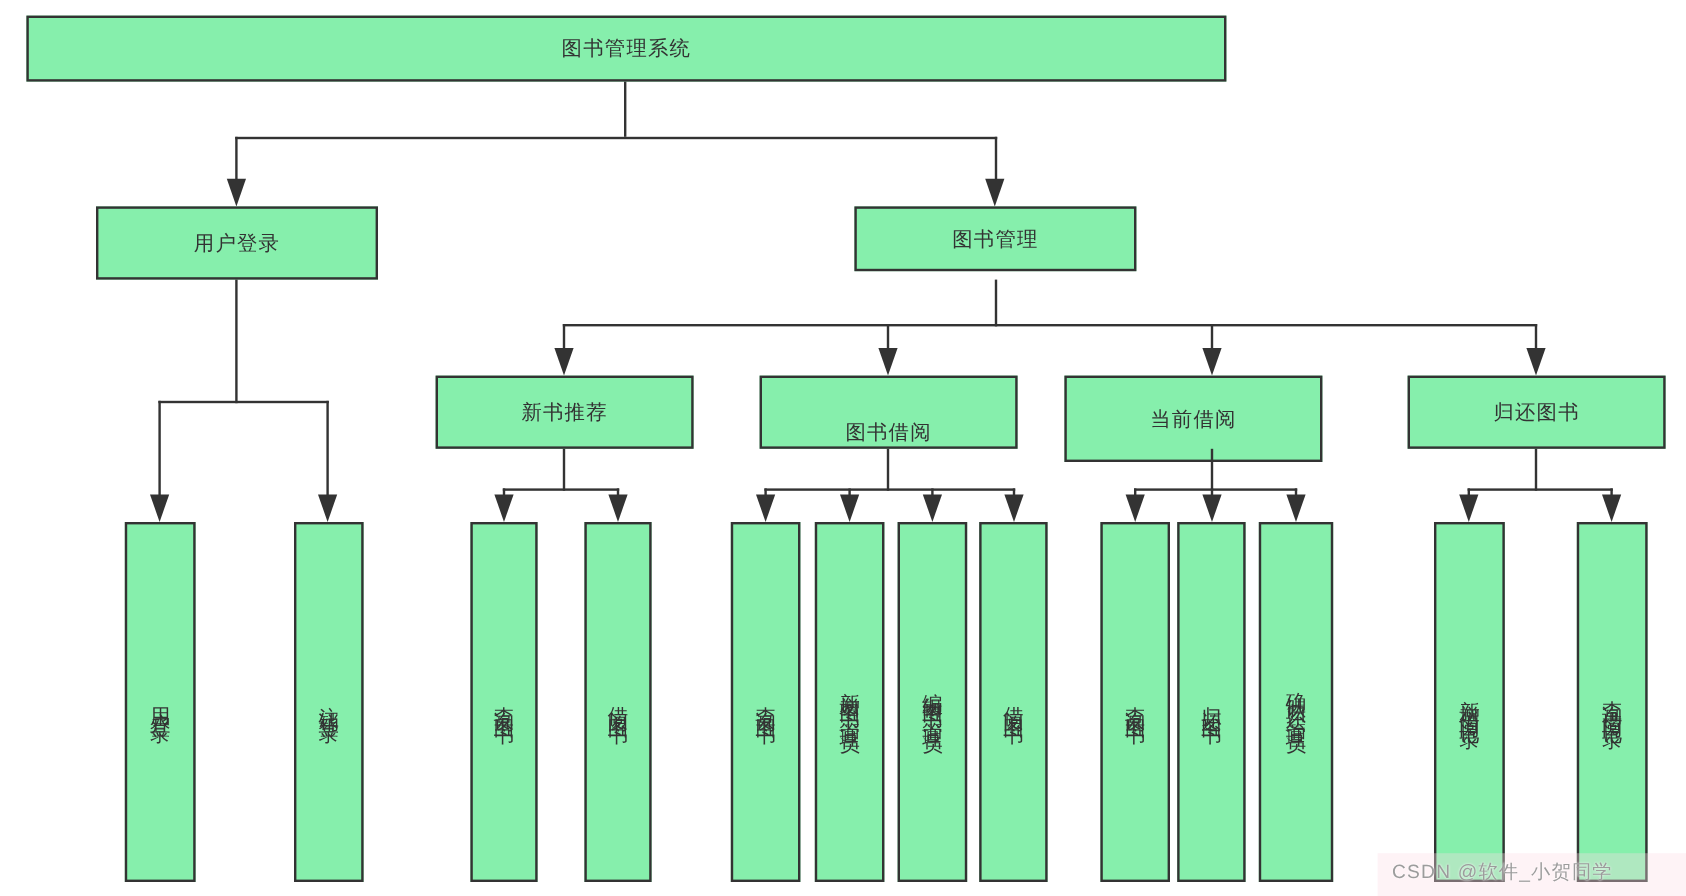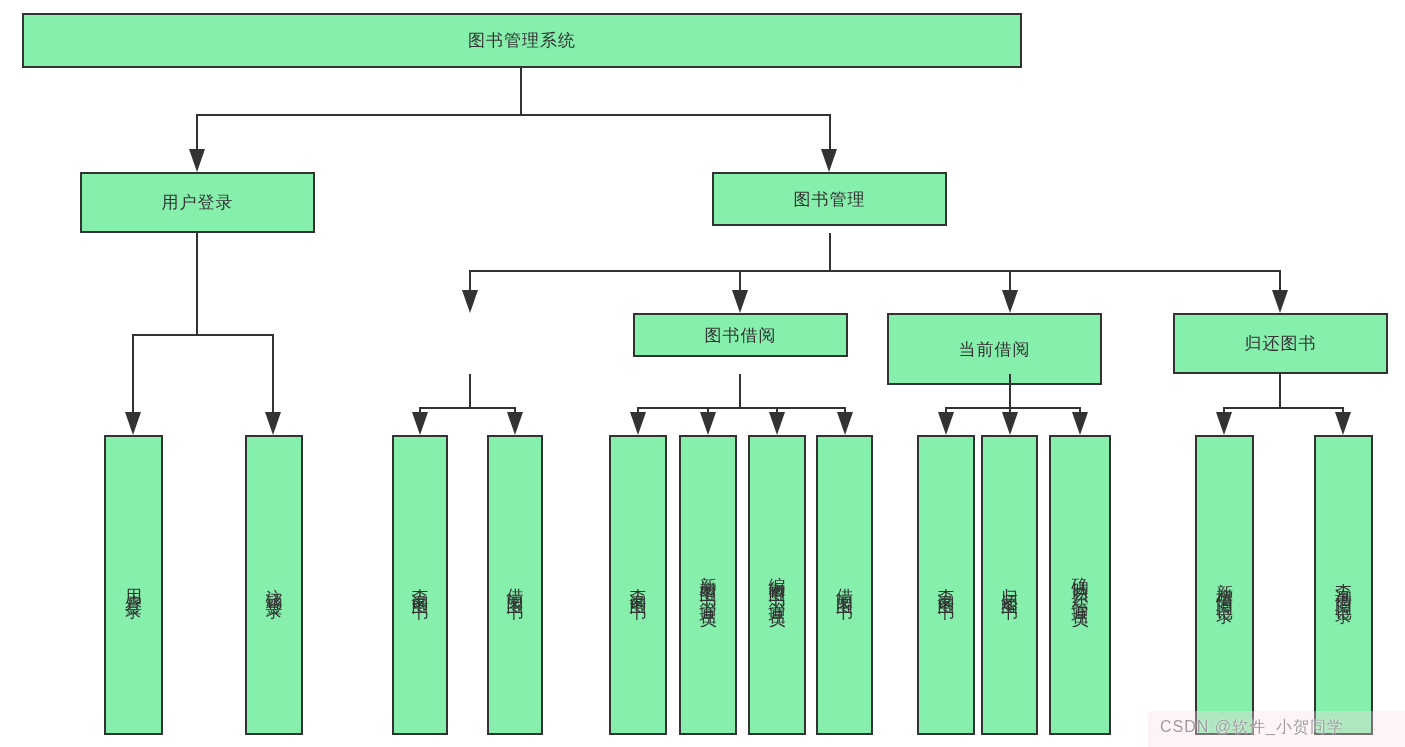--- a/index.html
+++ b/index.html
@@ -68,21 +68,24 @@
   <div class="hline" style="left:469px;top:270px;width:812px;"></div>
   <div class="vline" style="left:469px;top:270px;height:24px;"></div>
   <div class="arrow" style="left:462px;top:290px;"></div>
   <div class="vline" style="left:739px;top:270px;height:24px;"></div>
   <div class="arrow" style="left:732px;top:290px;"></div>
   <div class="vline" style="left:1009px;top:270px;height:24px;"></div>
   <div class="arrow" style="left:1002px;top:290px;"></div>
   <div class="vline" style="left:1279px;top:270px;height:24px;"></div>
   <div class="arrow" style="left:1272px;top:290px;"></div>
 
-  <div class="box" style="left:633px;top:313px;width:215px;height:44px;">
+  <div class="box" style="left:363px;top:313px;width:215px;height:61px;">
+    <span>新书推荐</span>
+  </div>
+  <div class="box" style="left:633px;top:313px;width:215px;height:61px;align-items:flex-end;">
     <span>图书借阅</span>
   </div>
   <div class="box" style="left:887px;top:313px;width:215px;height:72px;">
     <span>当前借阅</span>
   </div>
   <div class="box" style="left:1173px;top:313px;width:215px;height:61px;">
     <span>归还图书</span>
   </div>
 
   <div class="vline" style="left:469px;top:374px;height:35px;"></div>

